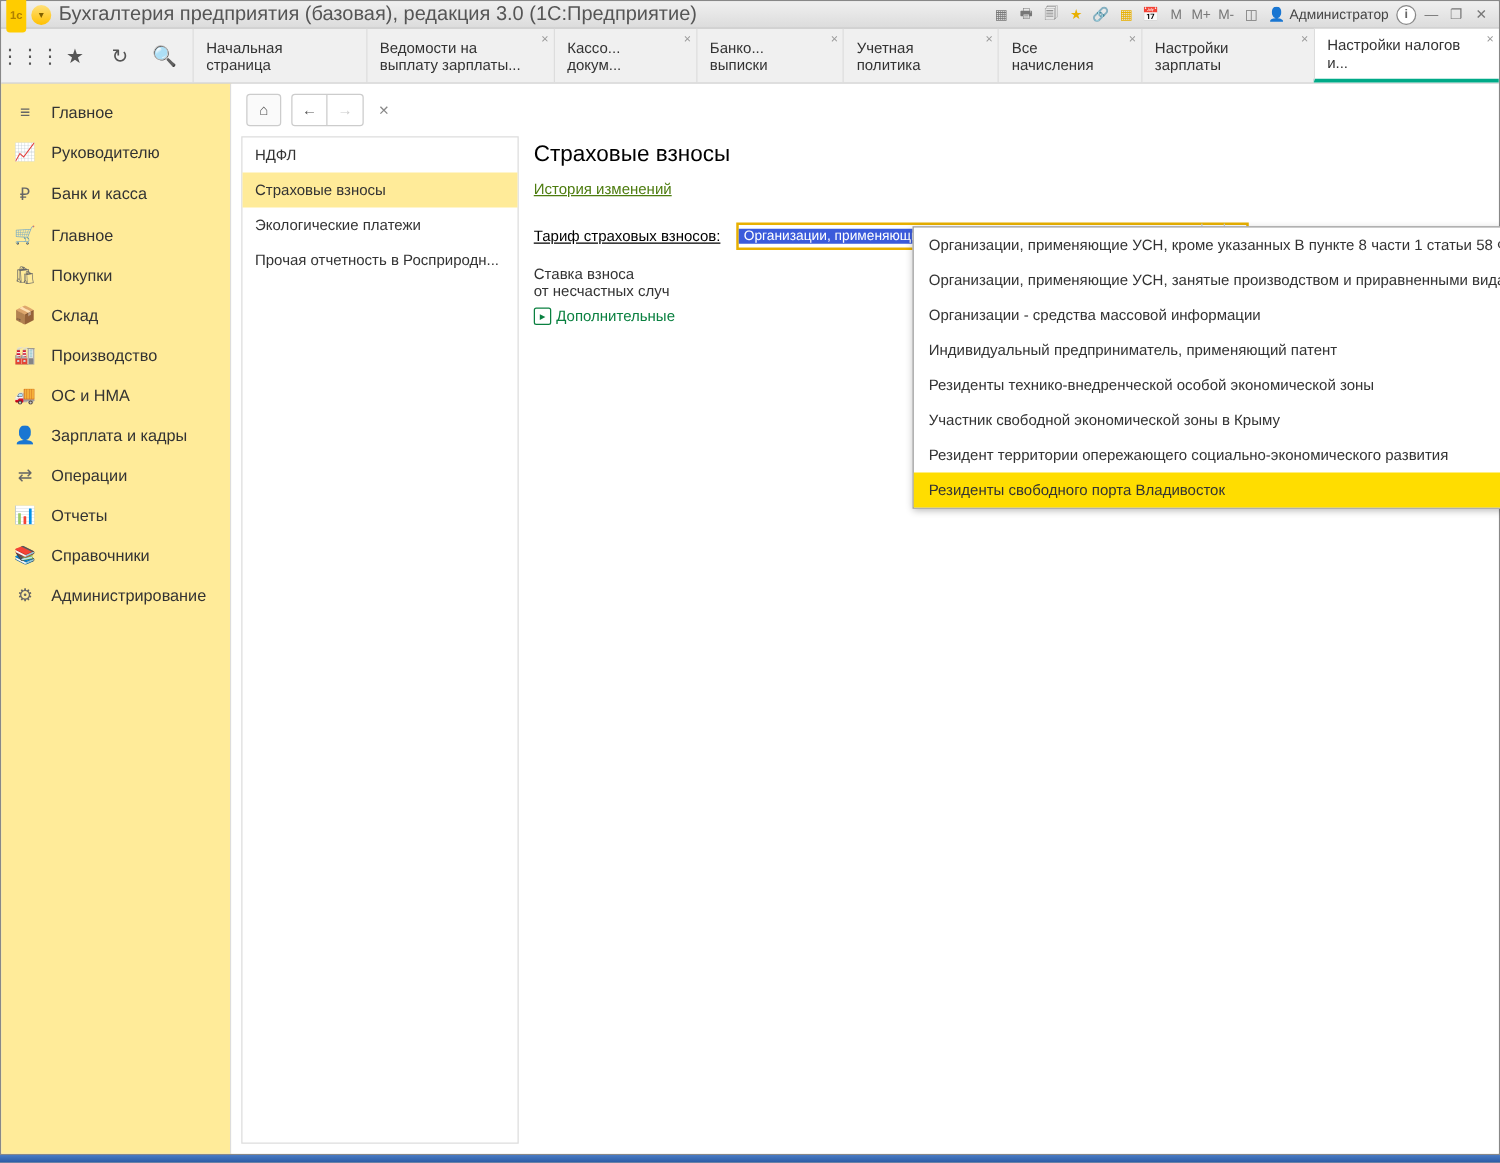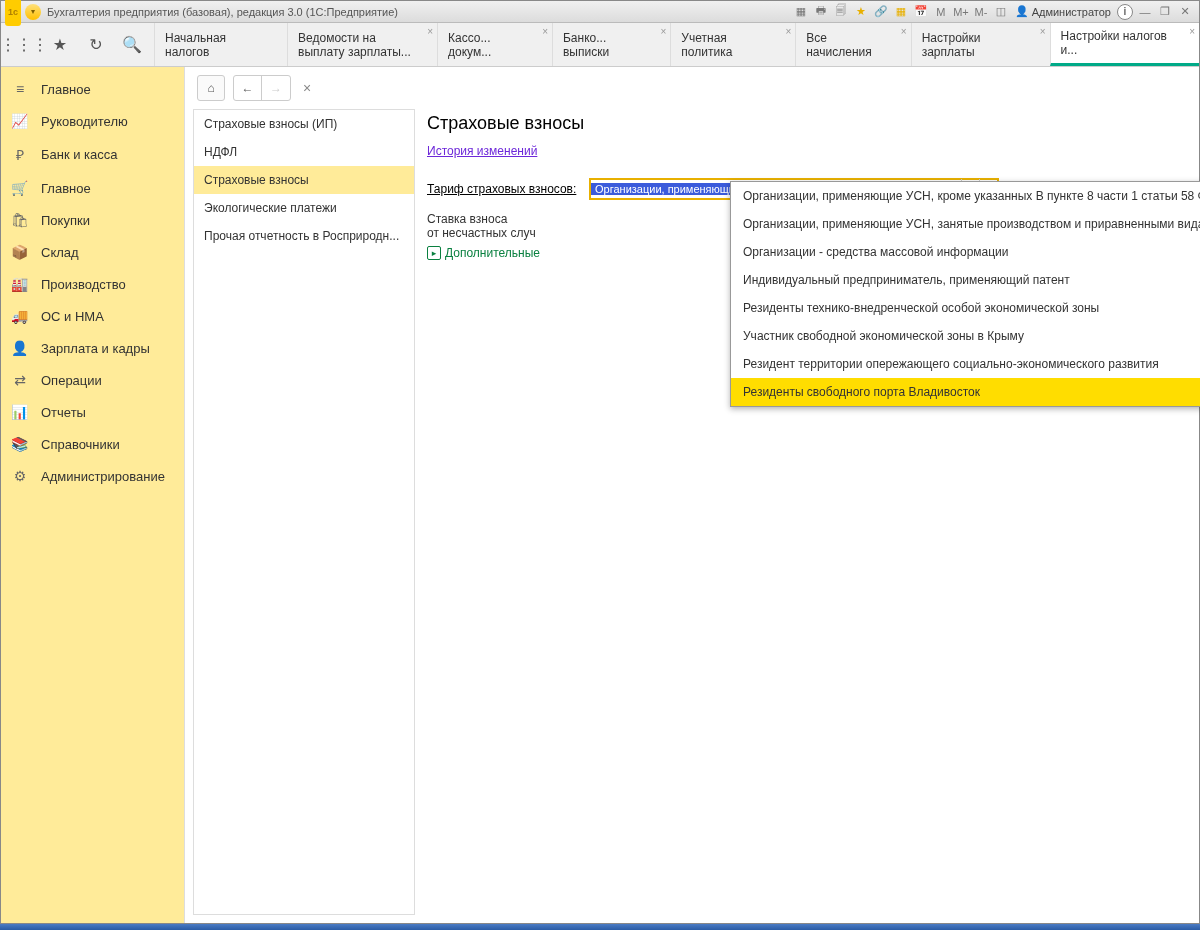--- a/index.html
+++ b/index.html
@@ -1,21 +1,21 @@
 <!DOCTYPE html>
 <html><head>
 <meta charset="utf-8">
 <style>
 * { box-sizing: border-box; margin: 0; padding: 0; font-family: Arial, sans-serif; }
 body { width: 1200px; height: 930px; background: #555; overflow: hidden; font-size: 12px; }
 .window { position: absolute; top: 0; left: 0; width: 1200px; height: 924px; background: #f5f5f5; border: 1px solid #888; }
 .titlebar { height: 22px; background: linear-gradient(#f0f0f0,#dcdcdc); display: flex; align-items: center; padding: 0 4px; border-bottom: 1px solid #bbb; color: #555; }
 .titlebar .logo { width: 16px; height: 28px; background: #ffcc00; border-radius: 3px; margin-right: 4px; display:flex;align-items:center;justify-content:center;font-size:9px;font-weight:bold;color:#b08000;}
 .titlebar .drop { width:16px;height:16px;background:linear-gradient(#ffe07a,#ffc000);border-radius:50%;margin-right:6px;display:flex;align-items:center;justify-content:center;font-size:8px;color:#806000;}
-.titlebar .title { flex: 1; font-size: 11px; }
+.titlebar .title { flex: 1; font-size: 16px; }
 .titlebar .tbtn { width: 18px; height: 16px; margin: 0 1px; display: flex; align-items: center; justify-content: center; color: #777; cursor: pointer; font-size: 11px; }
 .titlebar .user { display:flex;align-items:center;font-size:11px;color:#444;margin:0 4px;}
 .titlebar .info { width:16px;height:16px;border-radius:50%;background:#fff;border:1px solid #888;display:flex;align-items:center;justify-content:center;font-size:10px;font-weight:bold;color:#666;margin:0 2px;}
 .tabsbar { height: 44px; background: #f0f0f0; border-bottom: 1px solid #ccc; display: flex; align-items: stretch; }
 .tabsbar .tools { width: 153px; display:flex; align-items:center; padding-left:14px; gap:18px; }
 .tabsbar .tools .ticon { width:18px; height:18px; color:#555; cursor:pointer; display:flex;align-items:center;justify-content:center;font-size:16px;}
 .tabs { flex:1; display:flex; }
 .tab { position:relative; border-left:1px solid #ddd; padding: 6px 22px 6px 10px; min-width:70px; max-width:150px; display:flex; align-items:center; font-size:12px; color:#333; cursor:pointer; }
 .tab.active { background:#fff; border-bottom:3px solid #0a8; }
 .tab .close { position:absolute; top:3px; right:4px; font-size:10px; color:#999; }
@@ -31,21 +31,21 @@
 .mainhdr .navgroup .half:first-child{border-right:1px solid #ccc;}
 .mainhdr h1 { flex:1; text-align:left; font-size:18px; font-weight:normal; margin-left:50px;}
 .mainhdr .mclose { font-size:14px; color:#888; cursor:pointer; padding:4px;}
 .content { flex:1; display:flex; padding:0 8px 8px 8px; gap:0; }
 .leftlist { width:222px; border:1px solid #ddd; background:#fff; }
 .leftlist .litem { padding:7px 10px; font-size:12px; color:#333; cursor:pointer; }
 .leftlist .litem.active { background:#ffeb99; }
 .leftlist .litem.link { color:#0066cc; text-decoration:underline; }
 .rightpane { flex:1; padding: 0 12px; }
 .rightpane h2 { font-size:18px; font-weight:normal; margin:4px 0 10px 0; }
-.rightpane .histlink { color:#6d28d9; text-decoration:underline; font-size:12px; cursor:pointer; }
+.rightpane .histlink { color:#4d7c0f; text-decoration:underline; font-size:12px; cursor:pointer; }
 .row { display:flex; align-items:center; margin-top:20px; gap:6px; }
 .row .lbl { width:156px; font-size:12px;text-decoration:underline; }
 .combo { border:2px solid #e8b000; display:flex; align-items:center; height:22px; }
 .combo .val { flex:1; padding:0 4px; background:#3b5bdb; color:#fff; font-size:11px; white-space:nowrap; overflow:hidden; }
 .combo .cbtn { width:18px; height:20px; border-left:1px solid #ccc; display:flex; align-items:center; justify-content:center; font-size:10px; color:#666; cursor:pointer; }
 .qmark { color:#0066cc; cursor:pointer; margin-left:4px; }
 .row2 { margin-top:12px; font-size:12px; color:#333;}
 .expand { display:inline-flex; align-items:center; gap:4px; color:#0a8040; cursor:pointer; font-size:12px; margin-top:6px;}
 .expand .ebox { width:14px;height:14px;border:1px solid #0a8040;border-radius:2px;display:flex;align-items:center;justify-content:center;font-size:9px;}
 .dropdown { position:absolute; left:545px; top:114px; width:646px; background:#fff; border:1px solid #999; box-shadow:0 2px 6px rgba(0,0,0,0.3); z-index:100; }
@@ -84,21 +84,21 @@
 
   <div class="tabsbar">
     <div class="tools">
       <div class="ticon">⋮⋮⋮</div>
       <div class="ticon">★</div>
       <div class="ticon">↻</div>
       <div class="ticon">🔍</div>
     </div>
     <div class="tabs" id="tabs">
         <div class="tab">
-          <span>Начальная налогов</span>
+          <span>Начальная страница</span>
         </div>
         <div class="tab">
           <span>Ведомости на выплату зарплаты...</span>
           <span class="close">×</span>
         </div>
         <div class="tab">
           <span>Кассо... докум...</span>
           <span class="close">×</span>
         </div>
         <div class="tab">
@@ -183,21 +183,20 @@
       <div class="mainhdr">
         <div class="navbtn">⌂</div>
         <div class="navgroup">
           <div class="half">←</div>
           <div class="half" style="color:#ccc">→</div>
         </div>
         <div class="mclose">×</div>
       </div>
       <div class="content">
         <div class="leftlist" id="sections">
-            <div class="litem">Страховые взносы (ИП)</div>
             <div class="litem">НДФЛ</div>
             <div class="litem active">Страховые взносы</div>
             <div class="litem">Экологические платежи</div>
             <div class="litem">Прочая отчетность в Росприродн...</div>
           </div>
         <div class="rightpane">
           <h2>Страховые взносы</h2>
           <span class="histlink">История изменений</span>
           <div class="row">
             <div class="lbl">Тариф страховых взносов:</div>

